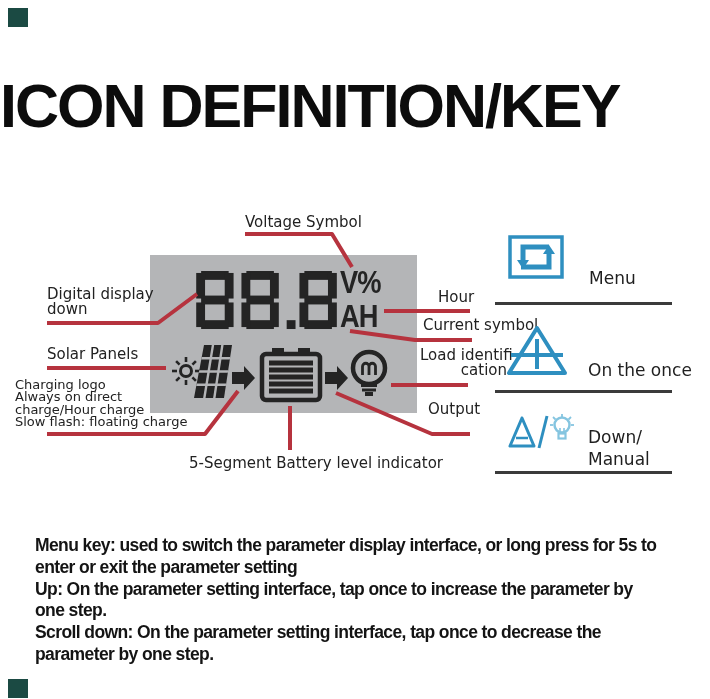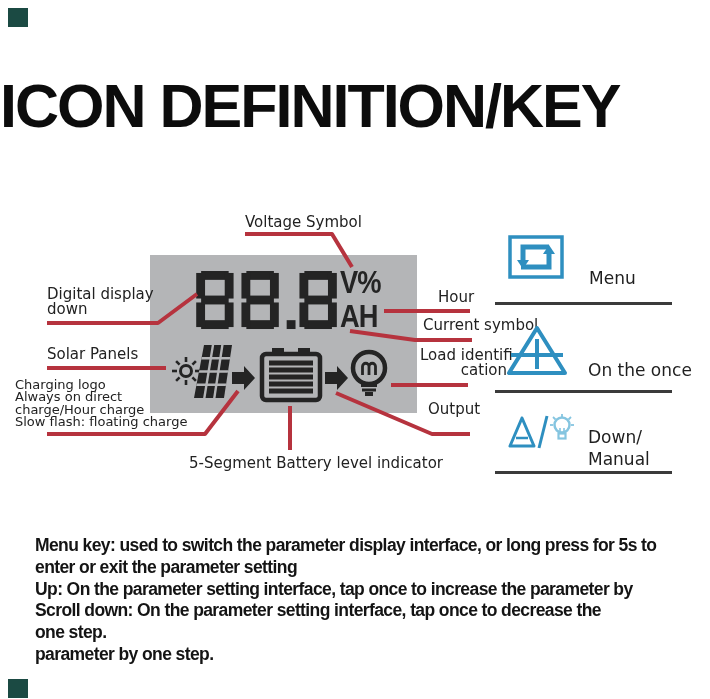--- a/index.html
+++ b/index.html
@@ -212,18 +212,18 @@
   <div class="keylbl two" style="left:588px;top:411px;">
     <div>Down/</div>
     <div>Manual</div>
   </div>
   <div class="divider" style="top:471px;"></div>
 
   <div class="instructions">
     <div>Menu key: used to switch the parameter display interface, or long press for 5s to</div>
     <div>enter or exit the parameter setting</div>
     <div>Up: On the parameter setting interface, tap once to increase the parameter by</div>
+    <div>one step.</div>
     <div>Scroll down: On the parameter setting interface, tap once to decrease the</div>
-    <div>one step.</div>
     <div>parameter by one step.</div>
   </div>
 
 </div>
 
 </body></html>

